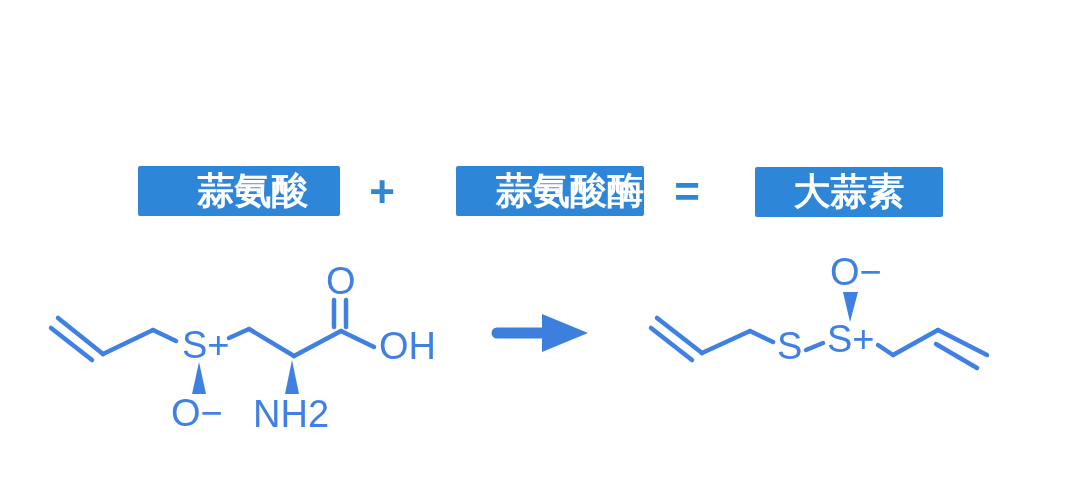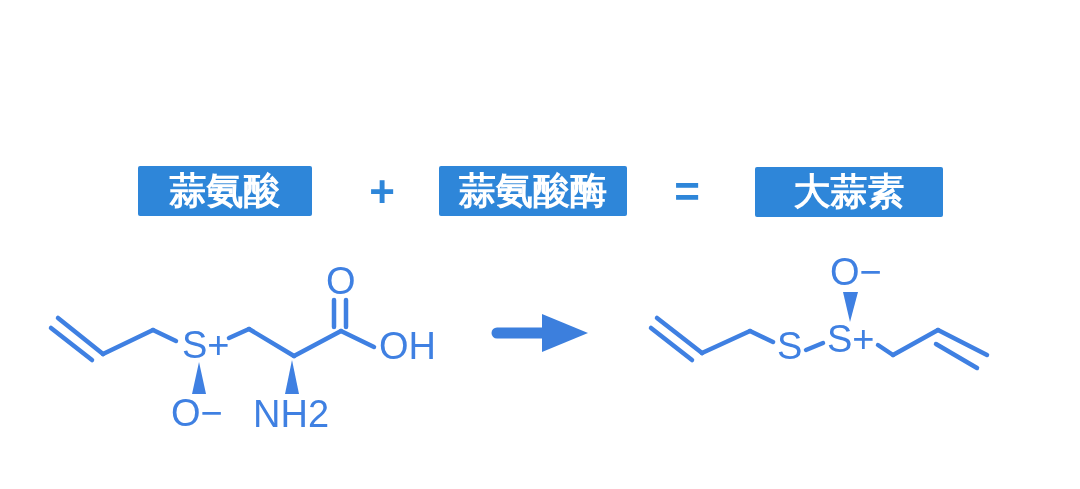--- a/index.html
+++ b/index.html
@@ -9,22 +9,22 @@
   }
   .title{
     position:absolute;left:0;top:33px;width:1080px;height:56px;line-height:56px;
     text-align:center;font-size:46px;font-weight:bold;color:#2f86da;letter-spacing:1px;
   }
   .eq-box{
     position:absolute;top:166px;height:50px;background:#2e86d9;border-radius:2px;
     display:flex;align-items:center;justify-content:center;
     color:#ffffff;font-size:37px;font-weight:bold;
   }
-  .box1{left:138px;width:174px;}
-  .box2{left:439px;width:188px;}
+  .box1{left:138px;width:174px;padding-left:28px;}
+  .box2{left:456px;width:188px;justify-content:flex-end;}
   .box3{left:755px;top:167px;width:188px;}
   .op{
     position:absolute;width:60px;height:56px;line-height:56px;top:164px;
     text-align:center;font-size:44px;font-weight:bold;color:#2e86d9;
   }
   .plus{left:352px;}
   .equals{left:657px;}
   svg.structures{position:absolute;left:0;top:240px;}
   .bond{stroke:#3f80e2;stroke-width:4.5;stroke-linecap:round;fill:none;}
   .wedge{fill:#3f80e2;stroke:none;}

